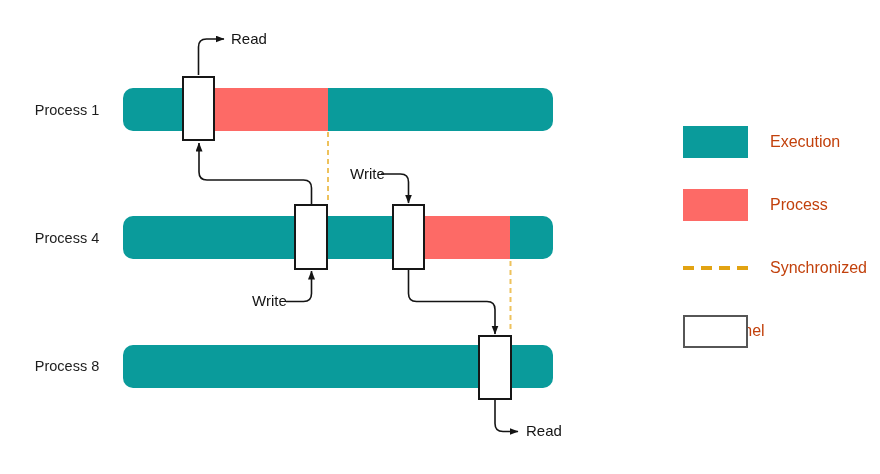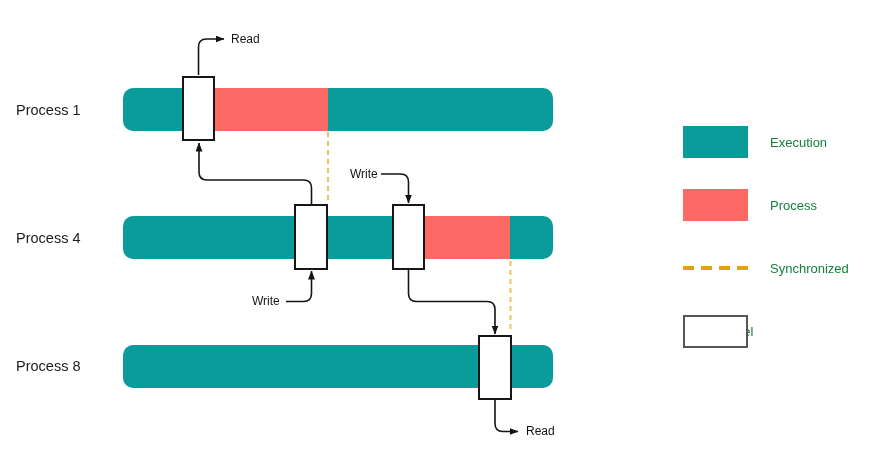--- a/index.html
+++ b/index.html
@@ -2,50 +2,50 @@
 <html style="--execution: #0a9b9b; --blocked: #fd6a66; --synchronized: #e2a312; --synchronized_light: #eec25c; --arrow: #141414; --text: #202020;"><head>
 <meta charset="utf-8">
 <style>
   html,body{margin:0;padding:0;background:#fff;}
   .canvas{
     position:relative;width:880px;height:474px;background:#ffffff;overflow:hidden;
     font-family:"Liberation Sans",sans-serif;color:var(--text,#202020);
   }
   
   .plabel{
-    position:absolute;left:16px;width:86px;text-align:left;
+    position:absolute;left:24px;width:86px;text-align:center;
     font-size:14.5px;line-height:16px;color:#1d1d1d;white-space:nowrap;
   }
   
   .bar{
     position:absolute;left:123px;width:430px;height:43px;
     background:var(--execution,#0a9b9b);border-radius:10px;overflow:hidden;z-index:1;
   }
   .blocked-seg{position:absolute;top:0;height:43px;background:var(--blocked,#fd6a66);}
   
   .channel{
     position:absolute;background:#ffffff;border:2px solid #171717;
     box-sizing:border-box;z-index:3;
   }
   
   .overlay{position:absolute;left:0;top:0;z-index:2;}
   .overlay path.arrow{fill:none;stroke:var(--arrow,#141414);stroke-width:1.6;}
   .overlay path.sync{fill:none;stroke:var(--synchronized_light,#eec25c);stroke-width:2;stroke-dasharray:5 4;}
   .overlay .head{fill:var(--arrow,#141414);}
   
-  .note{position:absolute;font-size:12px;line-height:12px;color:#141414;white-space:nowrap;z-index:4;}
+  .note{position:absolute;font-size:15px;line-height:12px;color:#141414;white-space:nowrap;z-index:4;}
   
   .legend{position:absolute;left:683px;top:126px;width:210px;z-index:4;}
   .lrow{display:flex;align-items:center;height:32px;margin-bottom:31px;}
   .lswatch{width:65px;height:32px;flex:0 0 65px;}
   .lswatch.execution{background:var(--execution,#0a9b9b);}
   .lswatch.blocked{background:var(--blocked,#fd6a66);}
   .lswatch.channel{background:#fff;border:2px solid #565656;box-sizing:border-box;height:33px;}
   .lswatch.sync{display:flex;align-items:center;}
-  .llabel{margin-left:22px;font-size:13px;color:#15803d;white-space:nowrap;}
+  .llabel{margin-left:22px;font-size:16px;color:#c2410c;white-space:nowrap;}
 </style>
 </head>
 <body>
 
 <div class="canvas">
 
   <div class="plabel" style="top:102px">Process 1</div>
   <div class="plabel" style="top:230px">Process 4</div>
   <div class="plabel" style="top:358px">Process 8</div>
 

